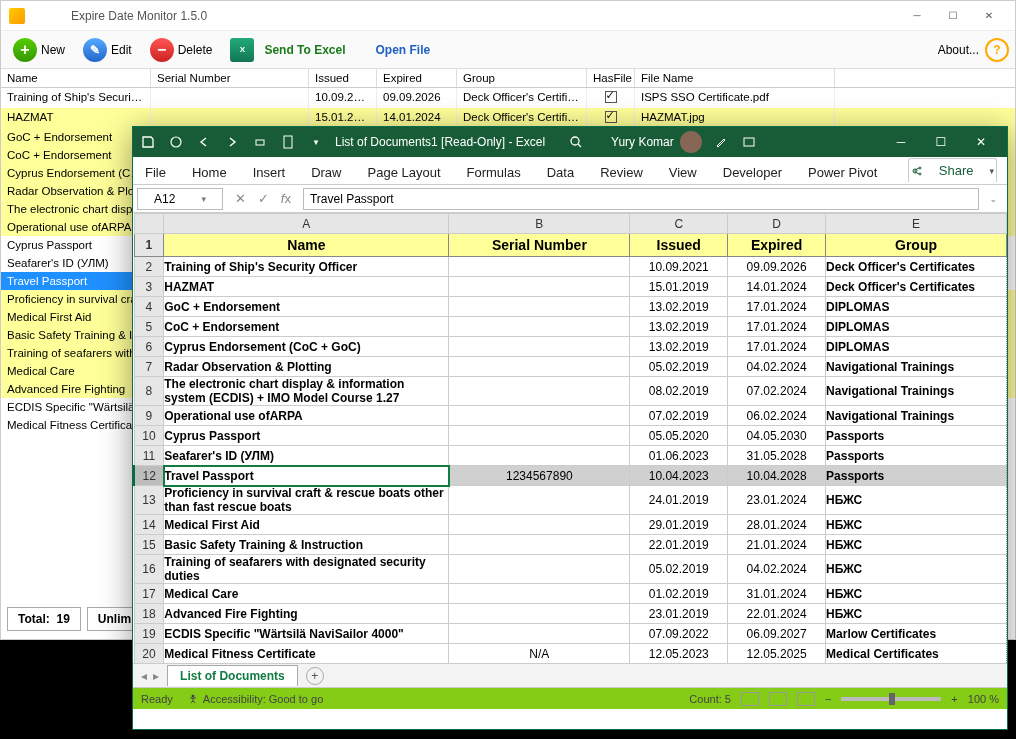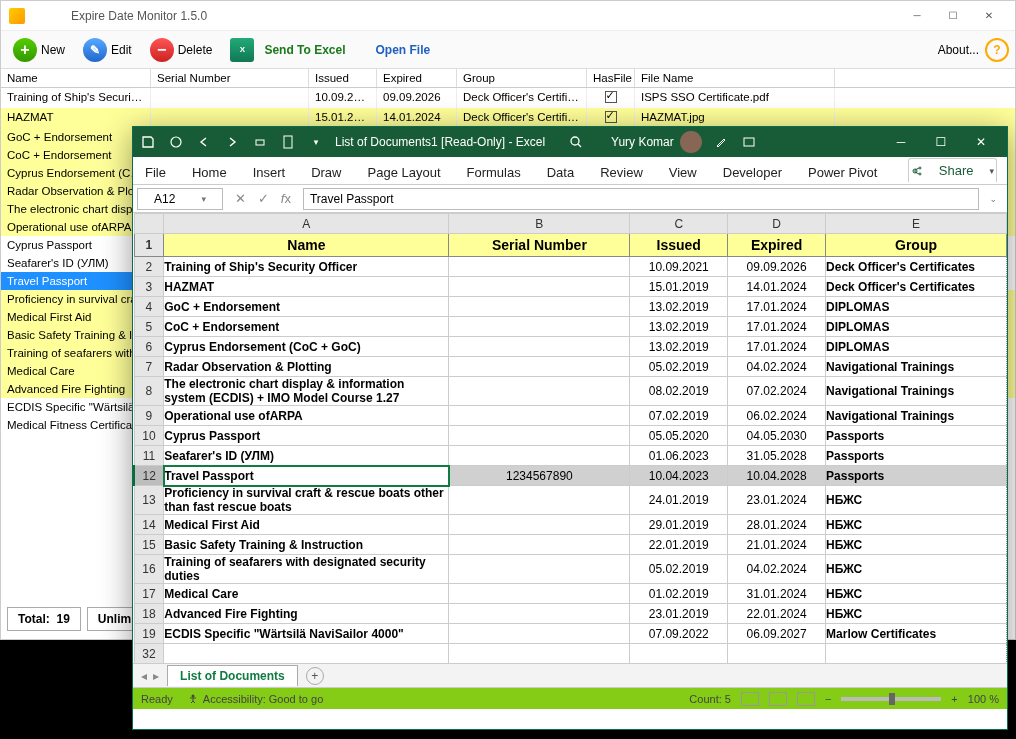--- a/index.html
+++ b/index.html
@@ -569,20 +569,28 @@
           </tr>
           <tr>
             <td class="rowh">19</td>
             <td class="dcell cellL">ECDIS Specific "Wärtsilä NaviSailor 4000"</td>
             <td class="dcell cellC"></td>
             <td class="dcell cellC">07.09.2022</td>
             <td class="dcell cellC">06.09.2027</td>
             <td class="dcell cellL">Marlow Certificates</td>
           </tr>
           <tr>
+            <td class="rowh">20</td>
+            <td class="dcell cellL">Medical Fitness Certificate</td>
+            <td class="dcell cellC">N/A</td>
+            <td class="dcell cellC">12.05.2023</td>
+            <td class="dcell cellC">12.05.2025</td>
+            <td class="dcell cellL">Medical Certificates</td>
+          </tr>
+          <tr>
             <td class="rowh">32</td>
             <td class="dcell cellL"></td>
             <td class="dcell cellC"></td>
             <td class="dcell cellC"></td>
             <td class="dcell cellC"></td>
             <td class="dcell cellL"></td>
           </tr>
         </tbody>
       </table>
   </div>

